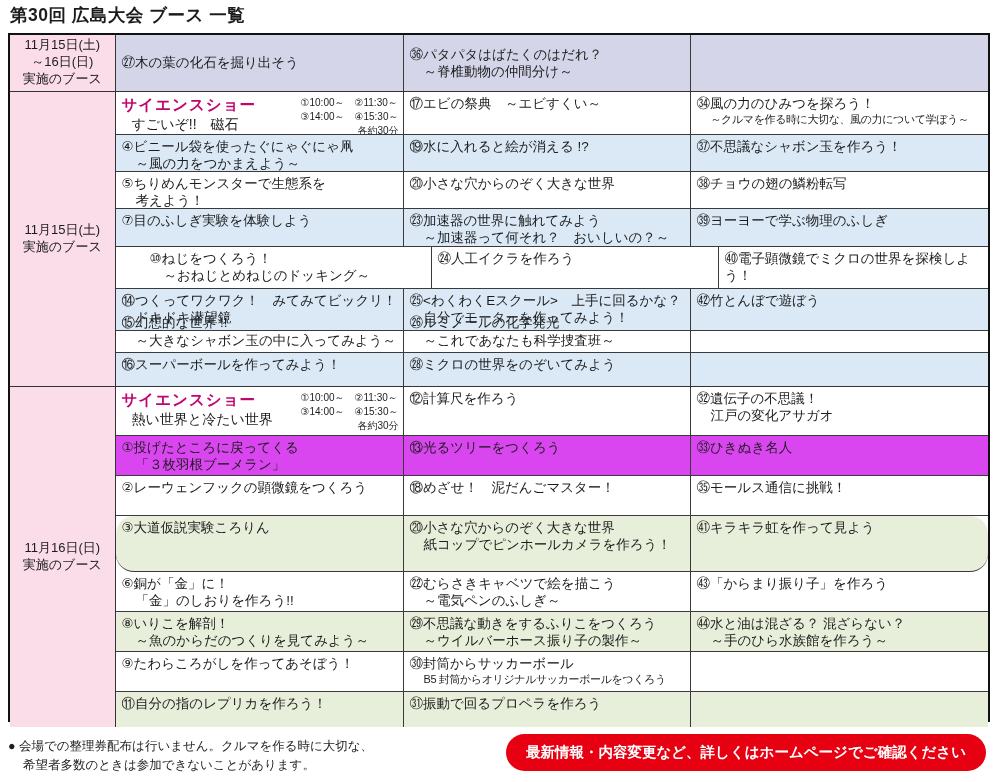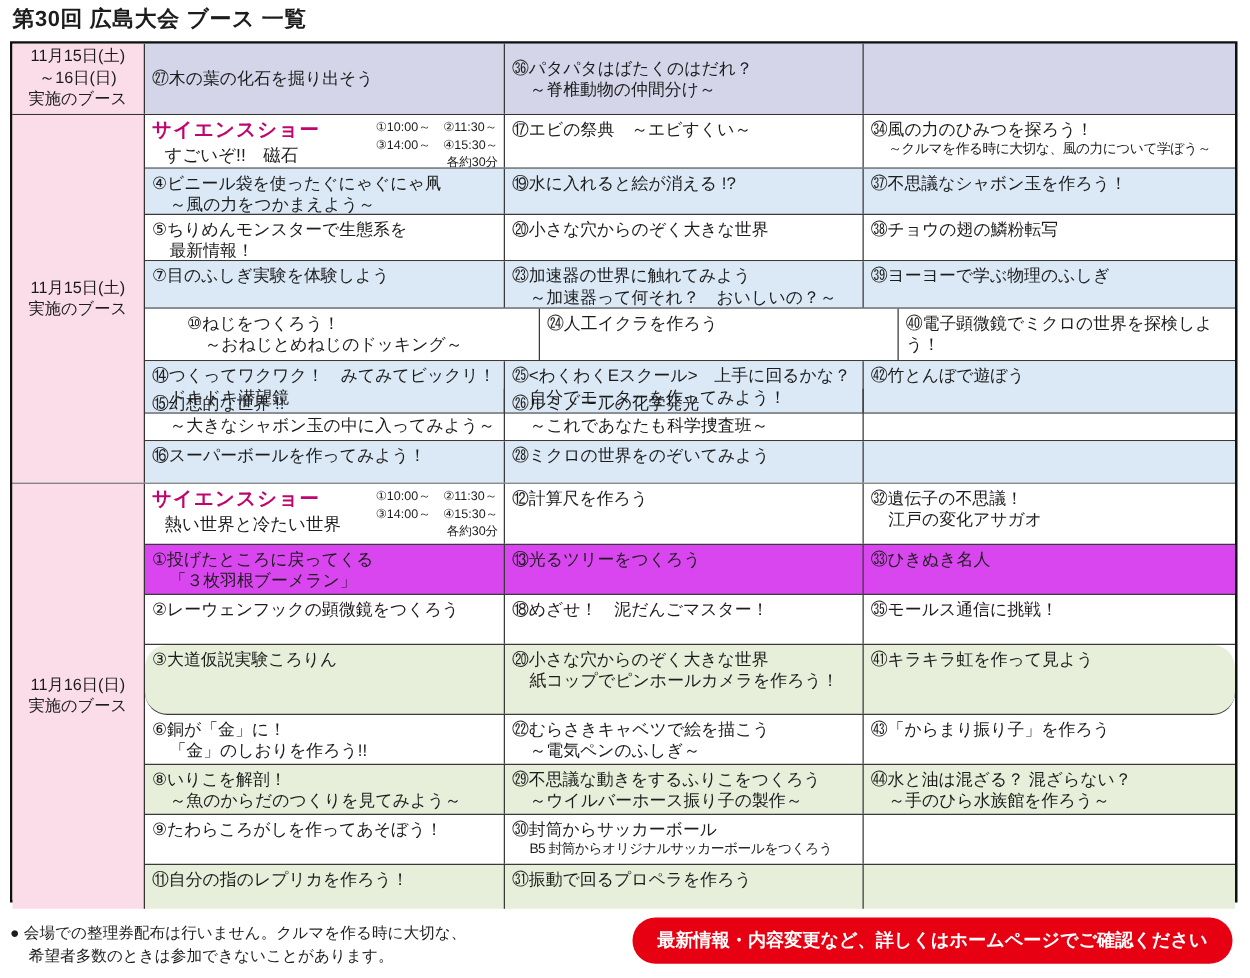--- a/index.html
+++ b/index.html
@@ -120,21 +120,21 @@
           <div class="cell c2">
             <div class="line1">⑲水に入れると絵が消える !?</div>
           </div>
           <div class="cell c3">
             <div class="line1">㊲不思議なシャボン玉を作ろう！</div>
           </div>
         </div>
         <div class="row" style="height: 37px; background: rgb(255, 255, 255);">
           <div class="cell c1">
             <div class="line1">⑤ちりめんモンスターで生態系を</div>
-            <div class="line2">最新情報！</div>
+            <div class="line2">考えよう！</div>
           </div>
           <div class="cell c2">
             <div class="line1">⑳小さな穴からのぞく大きな世界</div>
           </div>
           <div class="cell c3">
             <div class="line1">㊳チョウの翅の鱗粉転写</div>
           </div>
         </div>
         <div class="row" style="height: 38px; background: rgb(219, 233, 246);">
           <div class="cell c1">

